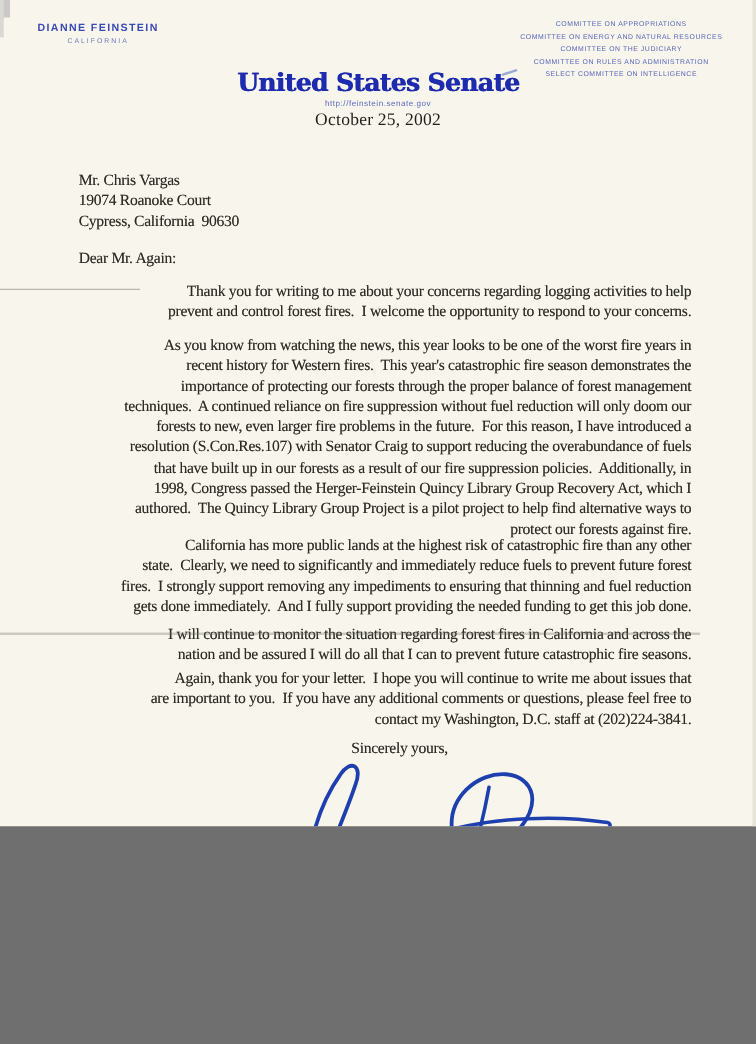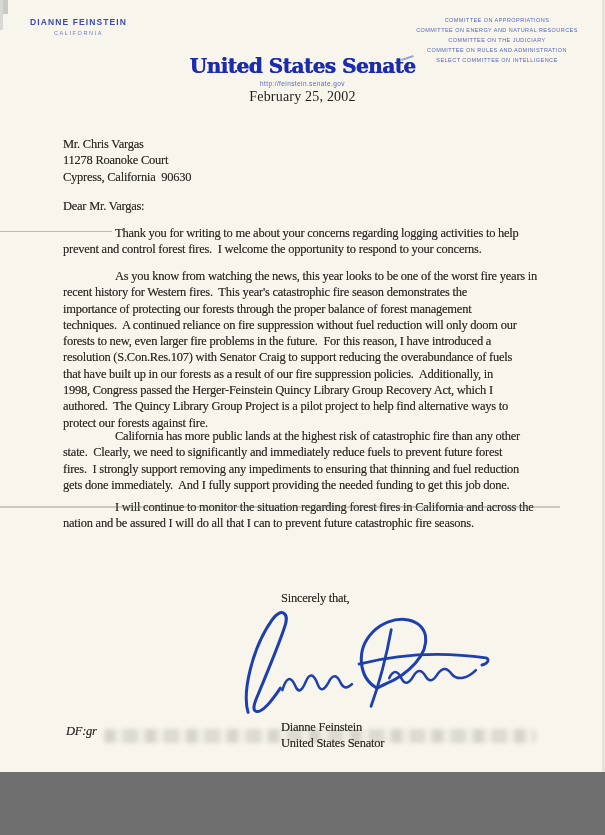--- a/index.html
+++ b/index.html
@@ -1,18 +1,18 @@
 <!DOCTYPE html>
 <html><head>
 <meta charset="utf-8">
 <style>
   html,body{margin:0;padding:0;}
   body{background:#6f6f6f;font-family:"Liberation Serif",serif;}
   .page{
-    position:relative;width:605px;height:772px;margin:0 auto;
+    position:relative;width:605px;height:661px;margin:0 auto;
     background:#f8f6ec;overflow:hidden;
   }
   
   .edge-top-left{position:absolute;left:0;top:0;width:8px;height:14px;background:#c9c9c7;}
   .edge-top-left2{position:absolute;left:0;top:0;width:3px;height:30px;background:#d9d8d2;}
   .edge-right{position:absolute;right:0;top:0;width:3px;height:835px;background:#e6e4d9;}
   .artifact-line{position:absolute;height:1px;background:rgba(110,110,104,.45);}
   .a1{left:0;top:231px;width:112px;}
   .a2{left:0;top:506px;width:560px;height:2px;background:rgba(110,110,104,.32);}
   .ghost-band{
@@ -44,21 +44,21 @@
   .letter-date{font-size:14px;color:#201f1c;margin-top:2px;letter-spacing:.2px;}
 
   
   .txt{
     font-size:12.5px;color:#2d2b26;letter-spacing:-.25px;
     text-shadow:0 0 .4px rgba(45,43,38,.55);
   }
   .lines{white-space:pre;line-height:16.3px;}
   .recipient{position:absolute;left:63px;top:136px;}
   .salutation{position:absolute;left:63px;top:199px;}
-  .para{position:absolute;left:63px;width:490px;text-indent:52px;}
+  .para{position:absolute;left:63px;width:490px;text-indent:52px;text-align:right;}
   .p1{top:225px;}
   .p2{top:268px;}
   .p3{top:428px;}
   .p4{top:499px;}
   .p5{top:534px;}
 
   
   .valediction{position:absolute;left:281px;top:591px;}
   .signature{position:absolute;left:238px;top:606px;width:252px;height:114px;}
   .signer{position:absolute;left:281px;top:719px;line-height:16px;}
@@ -82,52 +82,55 @@
       <div class="committee">COMMITTEE ON APPROPRIATIONS</div>
       <div class="committee">COMMITTEE ON ENERGY AND NATURAL RESOURCES</div>
       <div class="committee">COMMITTEE ON THE JUDICIARY</div>
       <div class="committee">COMMITTEE ON RULES AND ADMINISTRATION</div>
       <div class="committee">SELECT COMMITTEE ON INTELLIGENCE</div>
     </div>
 
   <div class="center-head">
     <div class="senate-title">United States Senate</div>
     <div class="senate-url">http://feinstein.senate.gov</div>
-    <div class="letter-date">February 25, 2002</div>
+    <div class="letter-date">October 25, 2002</div>
   </div>
   <div class="pen-tick"></div>
 
   <div class="recipient lines txt">Mr. Chris Vargas
-11278 Roanoke Court
+19074 Roanoke Court
 Cypress, California  90630</div>
-  <div class="salutation txt">Dear Mr. Vargas:</div>
+  <div class="salutation txt">Dear Mr. Again:</div>
 
   <div class="para p1 lines txt">Thank you for writing to me about your concerns regarding logging activities to help
 prevent and control forest fires.  I welcome the opportunity to respond to your concerns.</div>
   <div class="para p2 lines txt">As you know from watching the news, this year looks to be one of the worst fire years in
 recent history for Western fires.  This year's catastrophic fire season demonstrates the
 importance of protecting our forests through the proper balance of forest management
 techniques.  A continued reliance on fire suppression without fuel reduction will only doom our
 forests to new, even larger fire problems in the future.  For this reason, I have introduced a
 resolution (S.Con.Res.107) with Senator Craig to support reducing the overabundance of fuels
 that have built up in our forests as a result of our fire suppression policies.  Additionally, in
 1998, Congress passed the Herger-Feinstein Quincy Library Group Recovery Act, which I
 authored.  The Quincy Library Group Project is a pilot project to help find alternative ways to
 protect our forests against fire.</div>
   <div class="para p4 lines txt">I will continue to monitor the situation regarding forest fires in California and across the
 nation and be assured I will do all that I can to prevent future catastrophic fire seasons.</div>
   <div class="para p3 lines txt">California has more public lands at the highest risk of catastrophic fire than any other
 state.  Clearly, we need to significantly and immediately reduce fuels to prevent future forest
 fires.  I strongly support removing any impediments to ensuring that thinning and fuel reduction
 gets done immediately.  And I fully support providing the needed funding to get this job done.</div>
+  <div class="para p5 lines txt">Again, thank you for your letter.  I hope you will continue to write me about issues that
+are important to you.  If you have any additional comments or questions, please feel free to
+contact my Washington, D.C. staff at (202)224-3841.</div>
 
   <div class="artifact-line a1"></div>
   <div class="artifact-line a2"></div>
 
-  <div class="valediction txt">Sincerely that,</div>
+  <div class="valediction txt">Sincerely yours,</div>
 
   <svg class="signature" viewBox="0 0 250 110" fill="none" stroke="#1e3fae" stroke-linecap="round" stroke-linejoin="round">
     <path d="M10,104 C4,84 14,40 34,12 C42,0 52,4 46,20 C40,38 30,62 20,86 C16,95 14,102 18,103 C24,105 34,92 42,80" stroke-width="3"></path>
     <path d="M44,82 Q50,62 57,78 Q61,88 67,74 Q73,60 79,76 Q83,87 90,74 Q96,62 102,75 Q106,83 113,76" stroke-width="2.5"></path>
     <path d="M138,80 C120,70 116,42 134,24 C152,6 182,8 186,28 C189,46 170,66 146,76 C142,78 139,79 138,80" stroke-width="3"></path>
     <path d="M152,22 C148,44 142,70 132,98" stroke-width="2.8"></path>
     <path d="M150,70 Q156,58 162,70 Q167,80 174,68 Q180,58 186,68 Q191,77 198,66 Q205,56 212,66 C218,73 228,70 236,62" stroke-width="2.5"></path>
     <path d="M120,56 C160,46 205,44 246,50 C250,51 248,56 242,57" stroke-width="2.8"></path>
   </svg>
 

